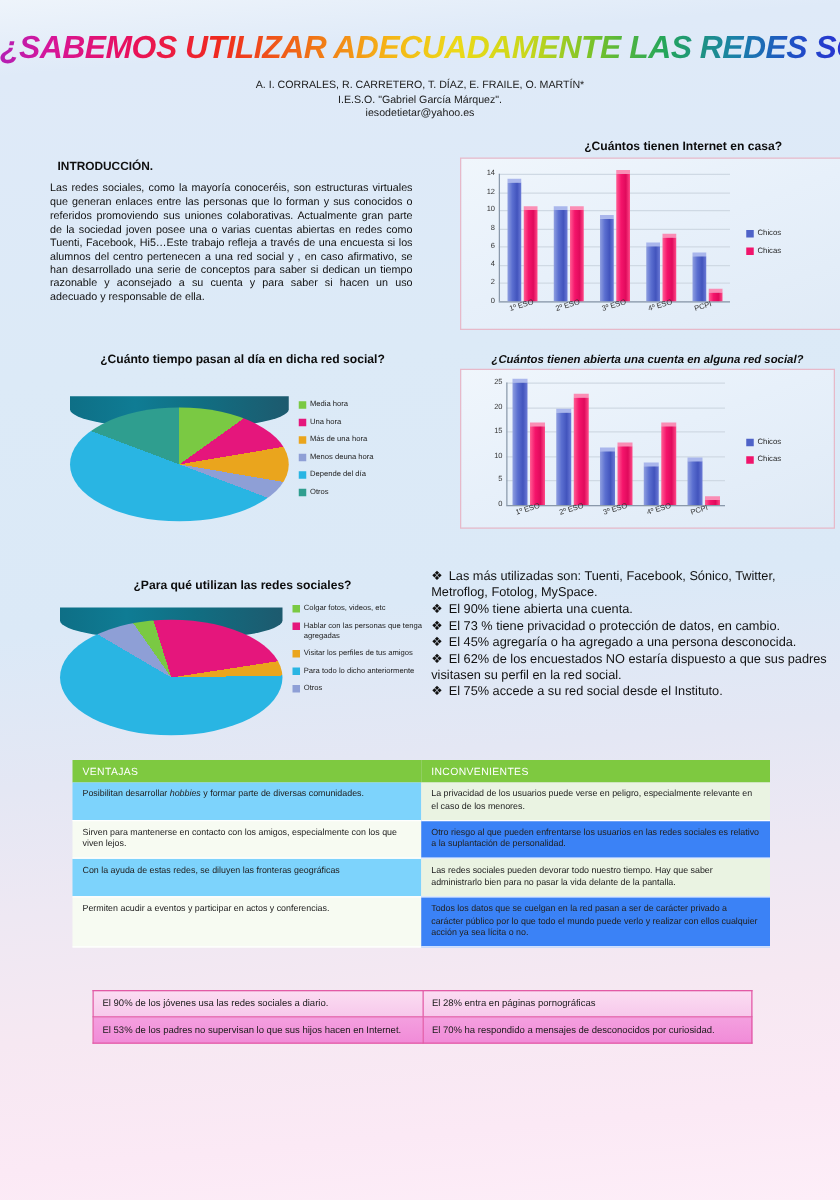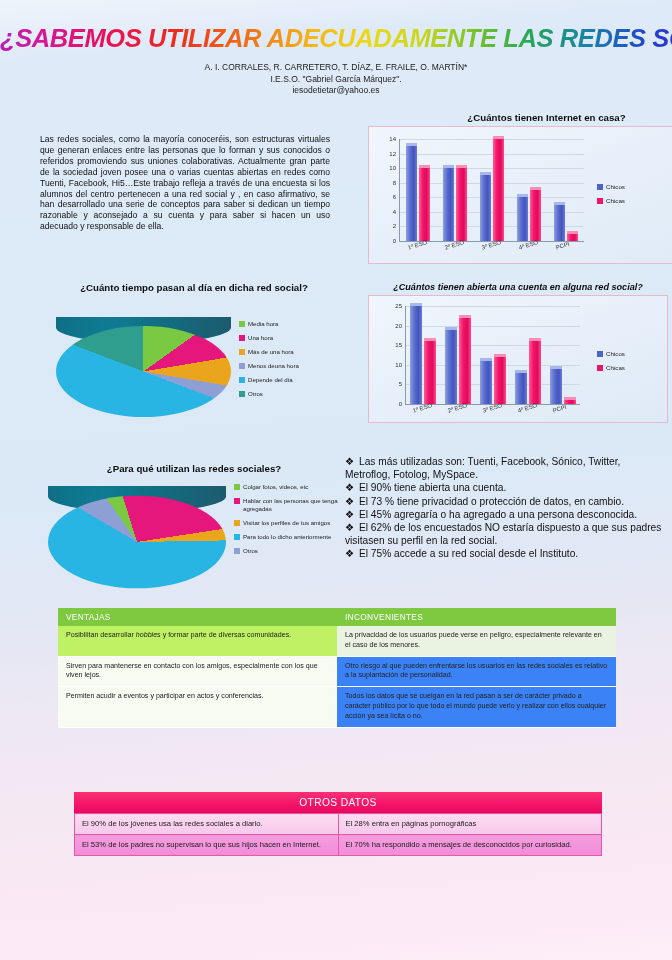--- a/index.html
+++ b/index.html
@@ -100,21 +100,21 @@
   }
   .vtable th {
     background: #7ec940; color: #ffffff; text-align: left;
     font-size: 8.3px; font-weight: normal; letter-spacing: .3px;
     padding: 4px 6px 4px 8px; width: 50%;
   }
   .vtable td {
     padding: 5px 8px 5px 8px; vertical-align: top; line-height: 9.8px;
     border-bottom: 1px solid #ffffff;
   }
-  .vtable tr.odd td:first-child  { background: #bef264; }
+  .vtable tr.odd td:first-child  { background: #7dd3fc; }
   .vtable tr.odd td:last-child   { background: #eaf3e2; }
   .vtable tr.even td:first-child { background: #f7fbf2; }
   .vtable tr.even td:last-child  { background: #3b82f6; }
   .vtable em { font-style: italic; }
 
   
   .otros { position: absolute; left: 74px; top: 792px; width: 528px; }
   .otros-head {
     background: linear-gradient(180deg,#fb2f74 0%,#f5166a 55%,#e8095e 100%);
     color: #ffffff; text-align: center; font-size: 10.2px;
@@ -135,20 +135,21 @@
 <div class="title-wrap">
   <div class="poster-title">¿SABEMOS UTILIZAR ADECUADAMENTE LAS REDES SOCIALES?</div>
   <div class="authors">
     <div>A. I. CORRALES, R. CARRETERO, T. DÍAZ, E. FRAILE, O. MARTÍN*</div>
     <div>I.E.S.O. "Gabriel García Márquez".</div>
     <div>iesodetietar@yahoo.es</div>
   </div>
 </div>
 
 <div class="intro">
+  <h3>INTRODUCCIÓN.</h3>
   <p>Las redes sociales, como la mayoría conoceréis, son estructuras virtuales que generan enlaces entre las personas que lo forman y sus conocidos o referidos promoviendo sus uniones colaborativas. Actualmente gran parte de la sociedad joven posee una o varias cuentas abiertas en redes como Tuenti, Facebook, Hi5…Este trabajo refleja a través de una encuesta si los alumnos del centro pertenecen a una red social y , en caso afirmativo, se han  desarrollado una serie de conceptos para saber si dedican un tiempo razonable y aconsejado a su cuenta y para saber si hacen un uso adecuado  y responsable de ella.</p>
 </div>
 
 <div style="position:absolute; left:368px; top:112px; width:357px;">
   <div class="chart-title">¿Cuántos tienen Internet en casa?</div>
   <div class="bar-panel" id="panel0" style="height:138px;">
       <div class="plot" style="left: 30px; top: 12px; width: 185px; height: 102px;">
         <div class="gridline" style="top: 102px;"></div>
         <div class="ytick" style="top: 102px;">0</div>
         <div class="gridline" style="top: 87.4286px;"></div>
@@ -365,29 +366,32 @@
   </thead>
   <tbody id="pros-cons-body">
       <tr class="odd">
         <td>Posibilitan desarrollar <em>hobbies</em> y formar parte de diversas comunidades.</td>
         <td>La privacidad de los usuarios puede verse en peligro, especialmente relevante en el caso de los menores.</td>
       </tr>
       <tr class="even">
         <td>Sirven para mantenerse en contacto con los amigos, especialmente con los que viven lejos.</td>
         <td>Otro riesgo al que pueden enfrentarse los usuarios en las redes sociales es relativo a la suplantación de personalidad.</td>
       </tr>
+      <tr class="odd">
+        <td>Con la ayuda de estas redes, se diluyen las fronteras geográficas</td>
+        <td>Las redes sociales pueden devorar todo nuestro tiempo. Hay que saber administrarlo bien para no pasar la vida delante de la pantalla.</td>
+      </tr>
       <tr class="even">
         <td>Permiten acudir a eventos y participar en actos y conferencias.</td>
         <td>Todos los datos que se cuelgan en la red pasan a ser de carácter privado a carácter público por lo que todo el mundo puede verlo y realizar con ellos cualquier acción ya sea lícita o no.</td>
       </tr>
     </tbody>
 </table>
 
 <div class="otros">
-  <div class="otros-head">OTROS DATOS</div>
   <table class="otros-table">
     <tbody id="otros-body">
         <tr class="r1">
           <td>El 90% de los jóvenes usa las redes sociales a diario.</td>
           <td>El 28% entra en páginas pornográficas</td>
         </tr>
         <tr class="r3">
           <td>El 53% de los padres no supervisan lo que sus hijos hacen en Internet.</td>
           <td>El 70% ha respondido a mensajes de desconocidos por curiosidad.</td>
         </tr>

